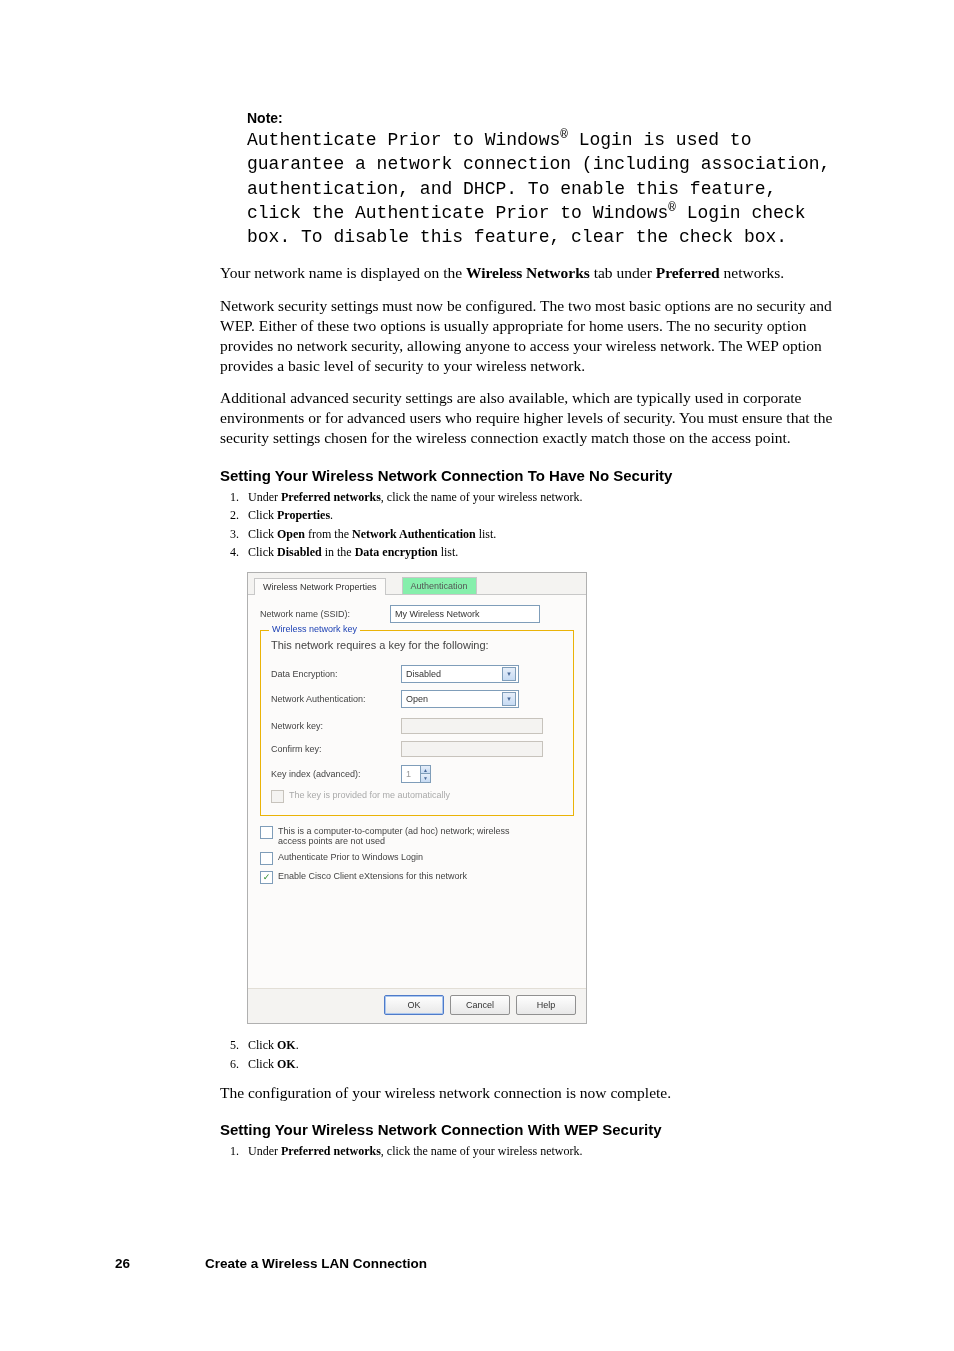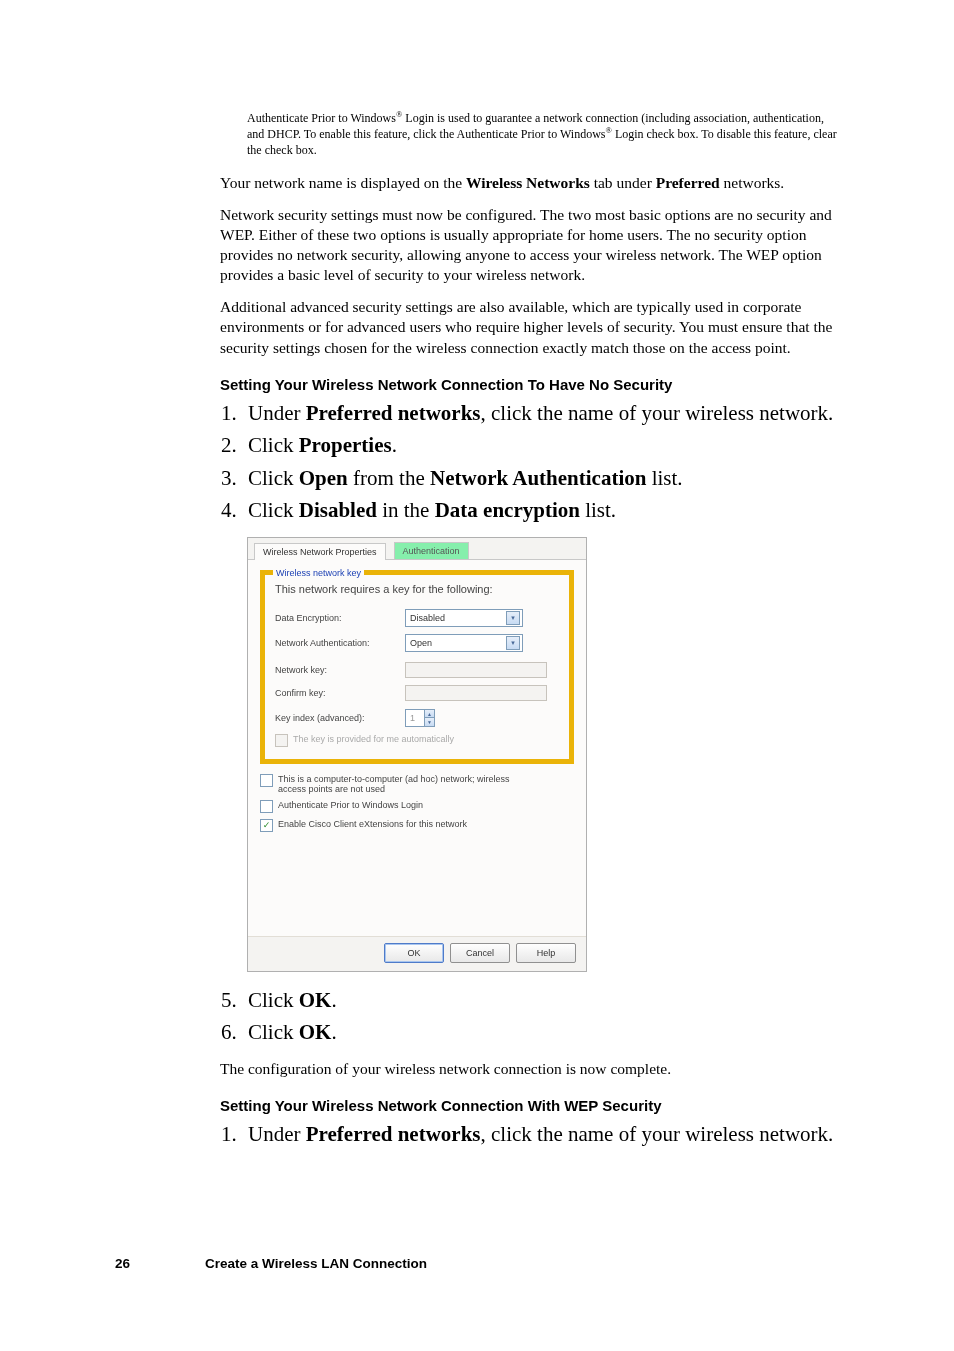--- a/index.html
+++ b/index.html
@@ -16,22 +16,22 @@
     box-sizing: border-box;
     padding: 110px 115px 80px 220px;
   }
   .note-heading {
     font-family: Arial, Helvetica, sans-serif;
     font-weight: bold;
     font-size: 14px;
     margin: 0 0 2px 27px;
   }
   .note-body {
-    font-family: Liberation Serif, serif;
-    font-size: 12px;
+    font-family: Liberation Mono, monospace;
+    font-size: 18px;
     line-height: 1.35;
     margin: 0 0 14px 27px;
   }
   sup {
     font-size: 0.7em;
     vertical-align: super;
     line-height: 0;
   }
   .para {
     font-size: 15.5px;
@@ -40,21 +40,21 @@
   }
   .section-heading {
     font-family: Arial, Helvetica, sans-serif;
     font-weight: bold;
     font-size: 15px;
     margin: 18px 0 4px 0;
   }
   ol.instructions {
     margin: 0 0 10px 0;
     padding: 0 0 0 22px;
-    font-size: 21px;
+    font-size: 12px;
     line-height: 1.55;
   }
   ol.instructions li {
     padding-left: 6px;
   }
   .bold { font-weight: bold; margin-top: 8px; }
   .dialog {
     width: 340px;
     background: #fcfbfa;
     border: 1px solid #b0b0b0;
@@ -64,21 +64,21 @@
     margin: 8px 0 12px 27px;
     box-sizing: border-box;
   }
   .dialog-tabs {
     display: flex;
     align-items: flex-end;
     padding: 4px 6px 0 6px;
     background: #f4f3f1;
     border-bottom: 1px solid #c8c8c8;
     font-size: 9px;
-    gap: 8px;
+    gap: 16px;
   }
   .dialog-tab {
     padding: 3px 8px 3px 8px;
     border: 1px solid #c8c8c8;
     border-bottom: none;
     background: #86efac;
     position: relative;
     color: #555;
   }
   .dialog-tab.active {
@@ -127,21 +127,21 @@
     height: 12px;
     background: linear-gradient(#e6eef9,#c7dbf3);
     border: 1px solid #7f9db9;
     display: flex;
     align-items: center;
     justify-content: center;
     font-size: 7px;
     color: #4a6a99;
   }
   .fieldset {
-    border: 5px solid #eab308;
+    border: 1px solid #eab308;
     padding: 8px 11px 6px 10px;
     margin-bottom: 10px;
     position: relative;
   }
   .fieldset-legend {
     position: absolute;
     top: -7px;
     left: 8px;
     background: #fcfbfa;
     padding: 0 3px;
@@ -251,20 +251,21 @@
     font-size: 13.5px;
   }
   .footer .num { font-weight: bold; margin-right: 75px; }
   .footer .title { font-weight: bold; }
 </style>
 </head>
 <body>
 
 <div class="page">
 
+  <p class="note-heading">Note:</p>
   <p class="note-body">
     <span>Authenticate Prior to Windows</span><sup>®</sup><span> Login is used to guarantee a network connection (including association, authentication, and DHCP. To enable this feature, click the Authenticate Prior to Windows</span><sup>®</sup><span> Login check box. To disable this feature, clear the check box.</span>
   </p>
 
   <p class="para">
     <span>Your network name is displayed on the </span><span class="bold">Wireless Networks</span><span> tab under </span><span class="bold">Preferred</span><span> networks.</span>
   </p>
 
   <p class="para">Network security settings must now be configured. The two most basic options are no security and WEP. Either of these two options is usually appropriate for home users. The no security option provides no network security, allowing anyone to access your wireless network. The WEP option provides a basic level of security to your wireless network.</p>
   <p class="para">Additional advanced security settings are also available, which are typically used in corporate environments or for advanced users who require higher levels of security. You must ensure that the security settings chosen for the wireless connection exactly match those on the access point.</p>
@@ -276,20 +277,24 @@
     <li><span>Click </span><span class="bold">Open</span><span> from the </span><span class="bold">Network Authentication</span><span> list.</span></li>
     <li><span>Click </span><span class="bold">Disabled</span><span> in the </span><span class="bold">Data encryption</span><span> list.</span></li>
   </ol>
 
   <div class="dialog">
     <div class="dialog-tabs">
       <div class="dialog-tab active">Wireless Network Properties</div>
       <div class="dialog-tab">Authentication</div>
     </div>
     <div class="dialog-body">
+      <div class="row">
+        <div class="label">Network name (SSID):</div>
+        <div class="field">My Wireless Network</div>
+      </div>
 
       <div class="fieldset">
         <div class="fieldset-legend">Wireless network key</div>
         <div class="sub">This network requires a key for the following:</div>
         <div class="row">
           <div class="label">Data Encryption:</div>
           <div class="dropdown">
             <span>Disabled</span>
             <span class="arrow">▾</span>
           </div>

